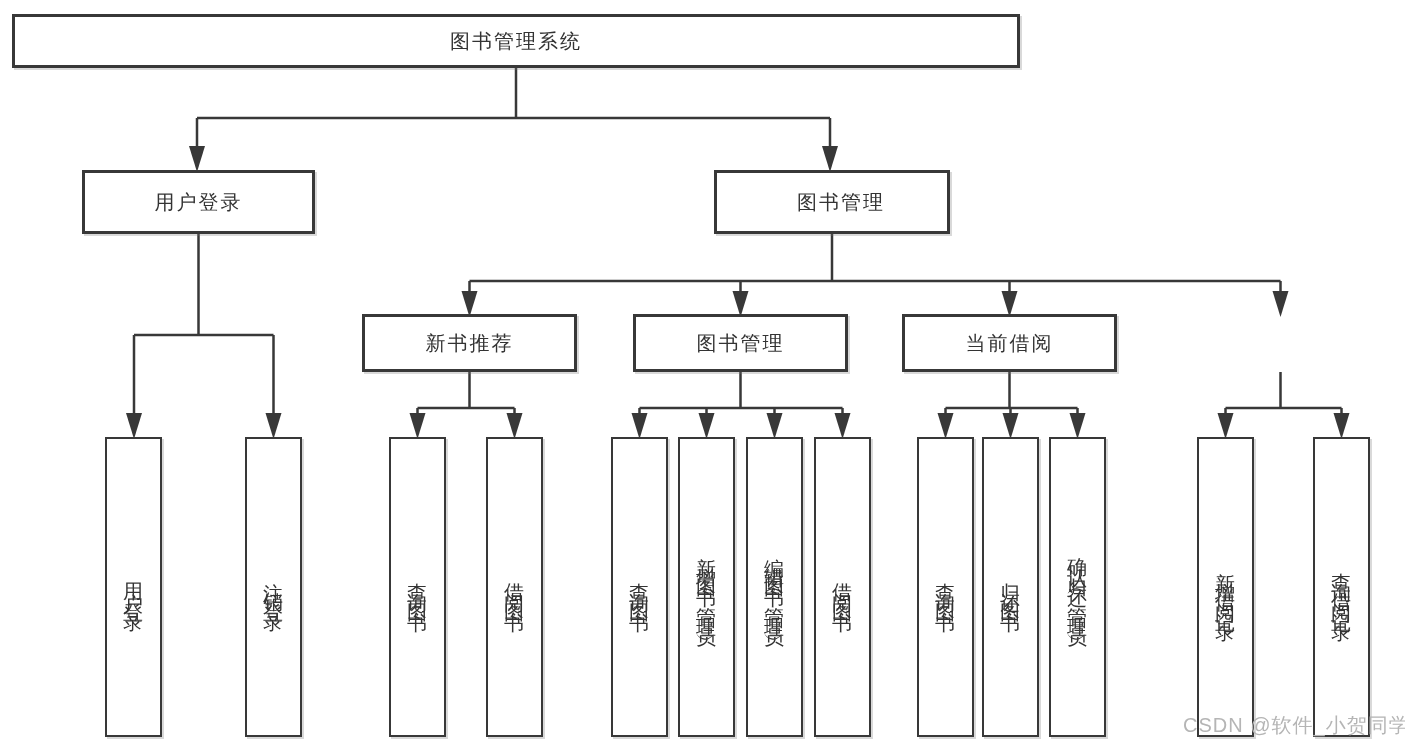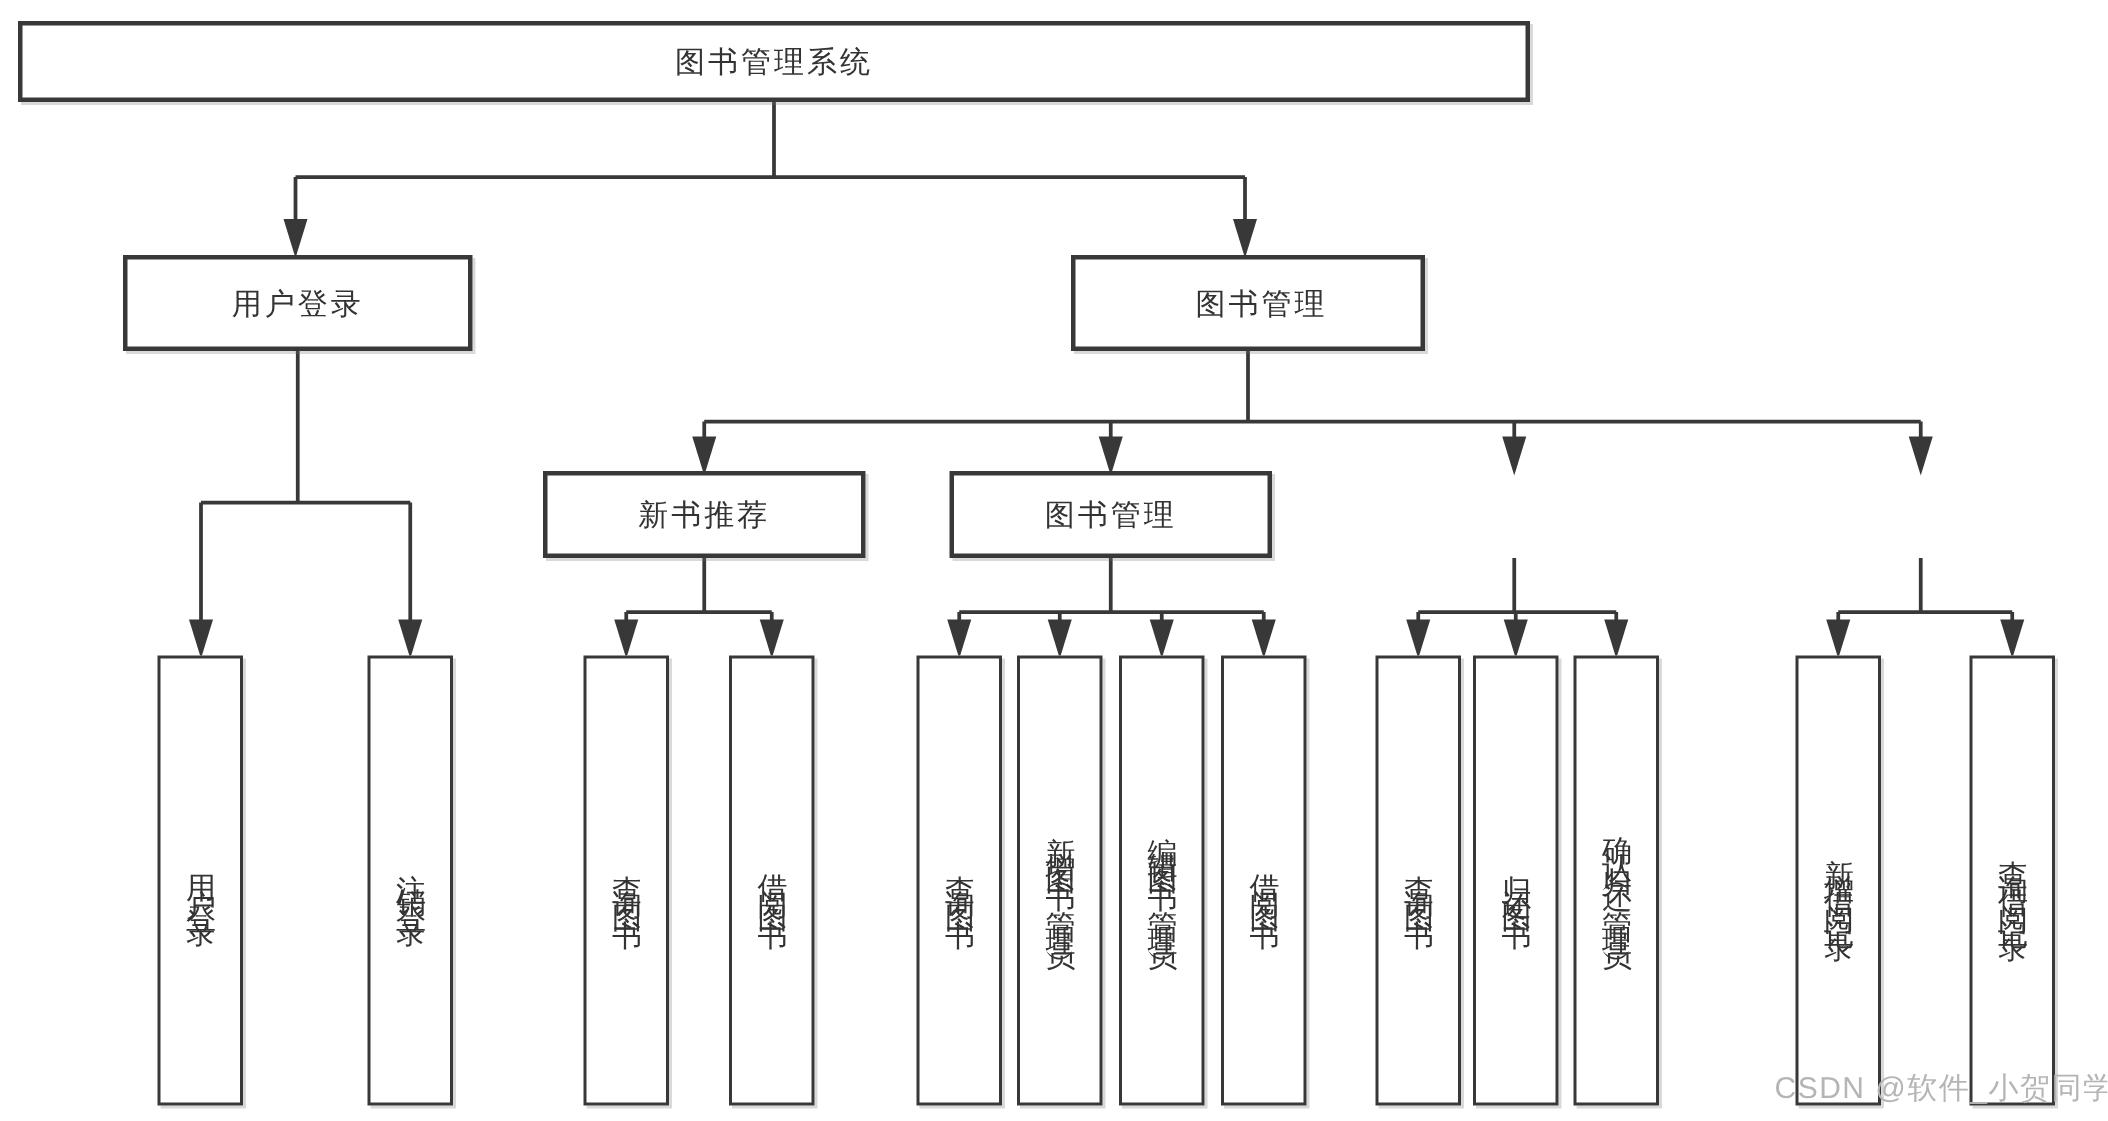--- a/index.html
+++ b/index.html
@@ -114,20 +114,21 @@
     </g>
   </svg>
 
   <div class="node hbox n-root">图书管理系统</div>
 
   <div class="node hbox n-userlogin">用户登录</div>
   <div class="node hbox n-bookmgmt">图书管理</div>
 
   <div class="node hbox lvl2 n-newbook">新书推荐</div>
   <div class="node hbox lvl2 n-borrowmod">图书管理</div>
+  <div class="node hbox lvl2 n-current">当前借阅</div>
 
   <div class="node vbox l1">用户登录</div>
   <div class="node vbox l2">注销登录</div>
 
   <div class="node vbox l3">查询图书</div>
   <div class="node vbox l4">借阅图书</div>
 
   <div class="node vbox l5">查询图书</div>
   <div class="node vbox l6">新增图书（管理员）</div>
   <div class="node vbox l7">编辑图书（管理员）</div>

